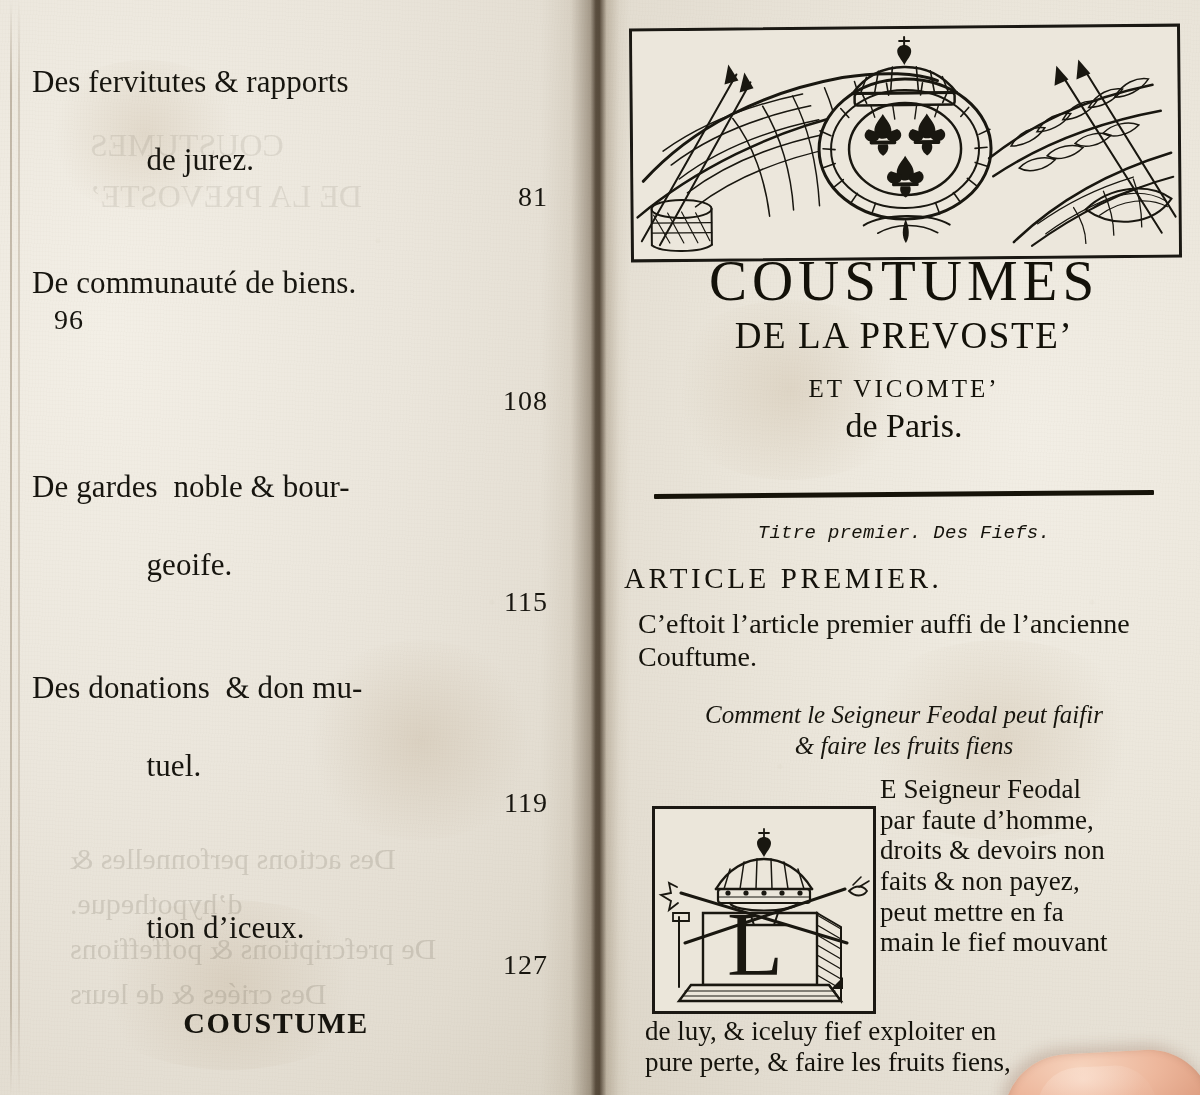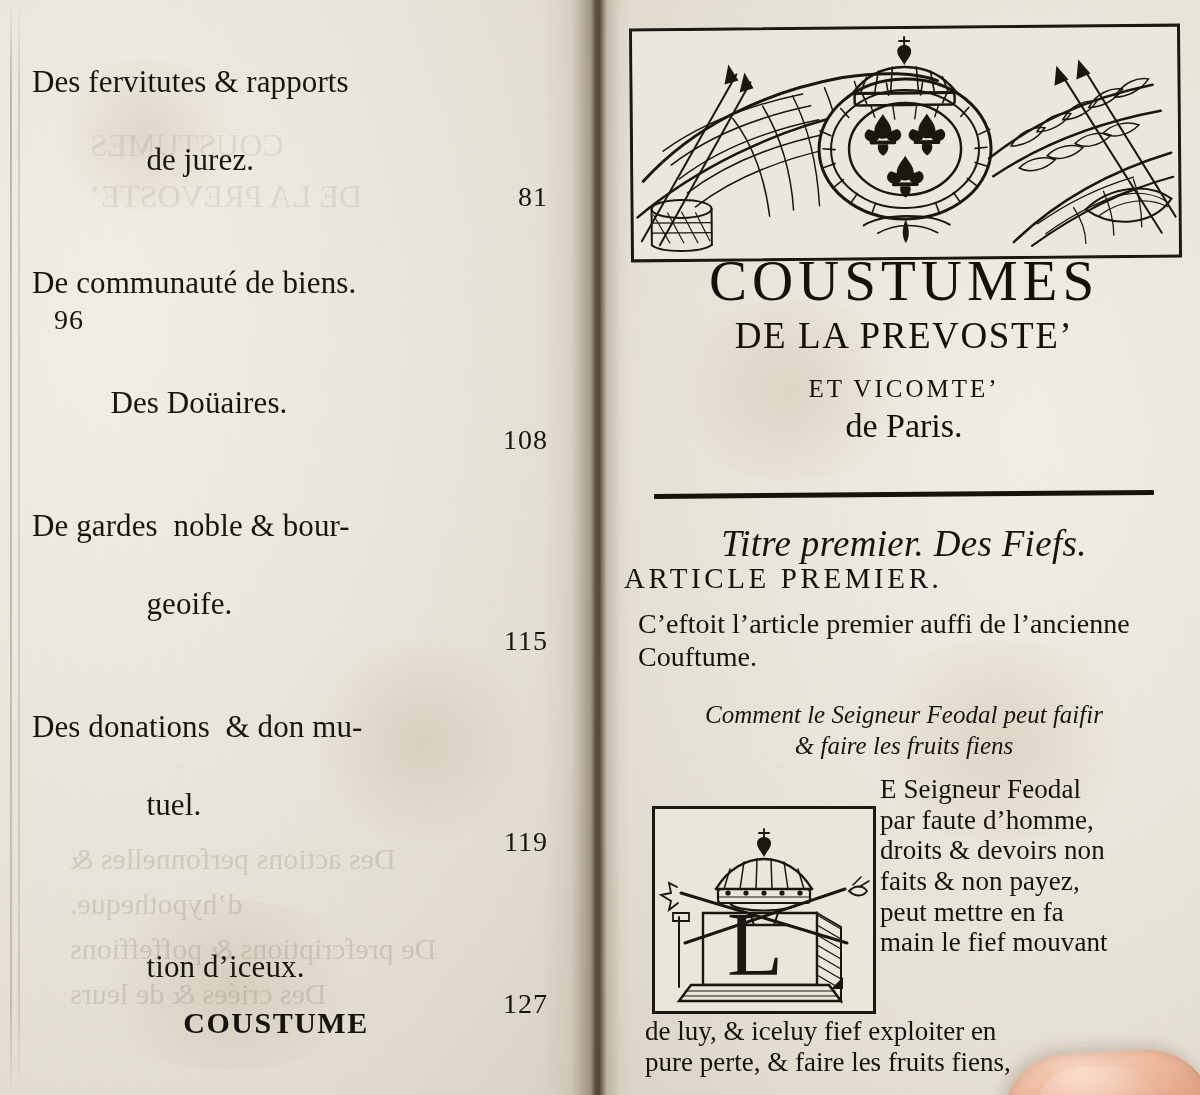--- a/index.html
+++ b/index.html
@@ -76,21 +76,21 @@
   .t-main{font-size:57px;letter-spacing:5px;line-height:1;font-weight:400;}
   .t-sub1{font-size:37px;letter-spacing:1.6px;line-height:1.15;margin-top:6px;}
   .t-sub2{font-size:25px;letter-spacing:3px;line-height:1.2;margin-top:16px;
     font-variant:small-caps;}
   .t-sub3{font-size:34px;line-height:1.2;margin-top:2px;font-family:Liberation Serif, serif;}
 
   .rule{position:absolute;left:30px;top:492px;width:500px;height:5px;
     background:#161309;transform:rotate(-.45deg);border-radius:1px;}
 
   .titre{position:absolute;left:0;top:522px;width:560px;text-align:center;
-    font-style:italic;font-size:37px;color:#15130c;letter-spacing:.3px;}
+    font-style:italic;font-size:19px;color:#15130c;letter-spacing:.3px;font-family:Liberation Mono, monospace;}
   .article{position:absolute;left:0;top:562px;width:560px;text-align:left;
     font-size:29px;letter-spacing:3.6px;color:#14120b;}
   .note{position:absolute;left:14px;top:608px;width:538px;text-align:left;
     font-size:28px;line-height:1.17;color:#16140d;}
   .rubric{position:absolute;left:6px;top:700px;width:548px;text-align:center;
     font-style:italic;font-size:25px;line-height:1.22;color:#17150e;}
 
   
   .initial{position:absolute;left:28px;top:806px;width:218px;height:202px;
     border:3px solid #1b1813;background:#ebe6da;overflow:hidden;}
@@ -145,21 +145,20 @@
         </span>
       </div>
 
       <div class="toc-entry">
         <span class="ln">De communauté de biens.</span>
         <span class="pg-alone">96</span>
       </div>
 
       <div class="toc-entry">
         <span class="ln">
-          <span>Des Doüaires.</span>
           <span class="pg">108</span>
         </span>
       </div>
 
       <div class="toc-entry">
         <span class="ln">De gardes  noble &amp; bour-</span>
         <span class="ln ind">
           <span>geoife.</span>
           <span class="pg">115</span>
         </span>

